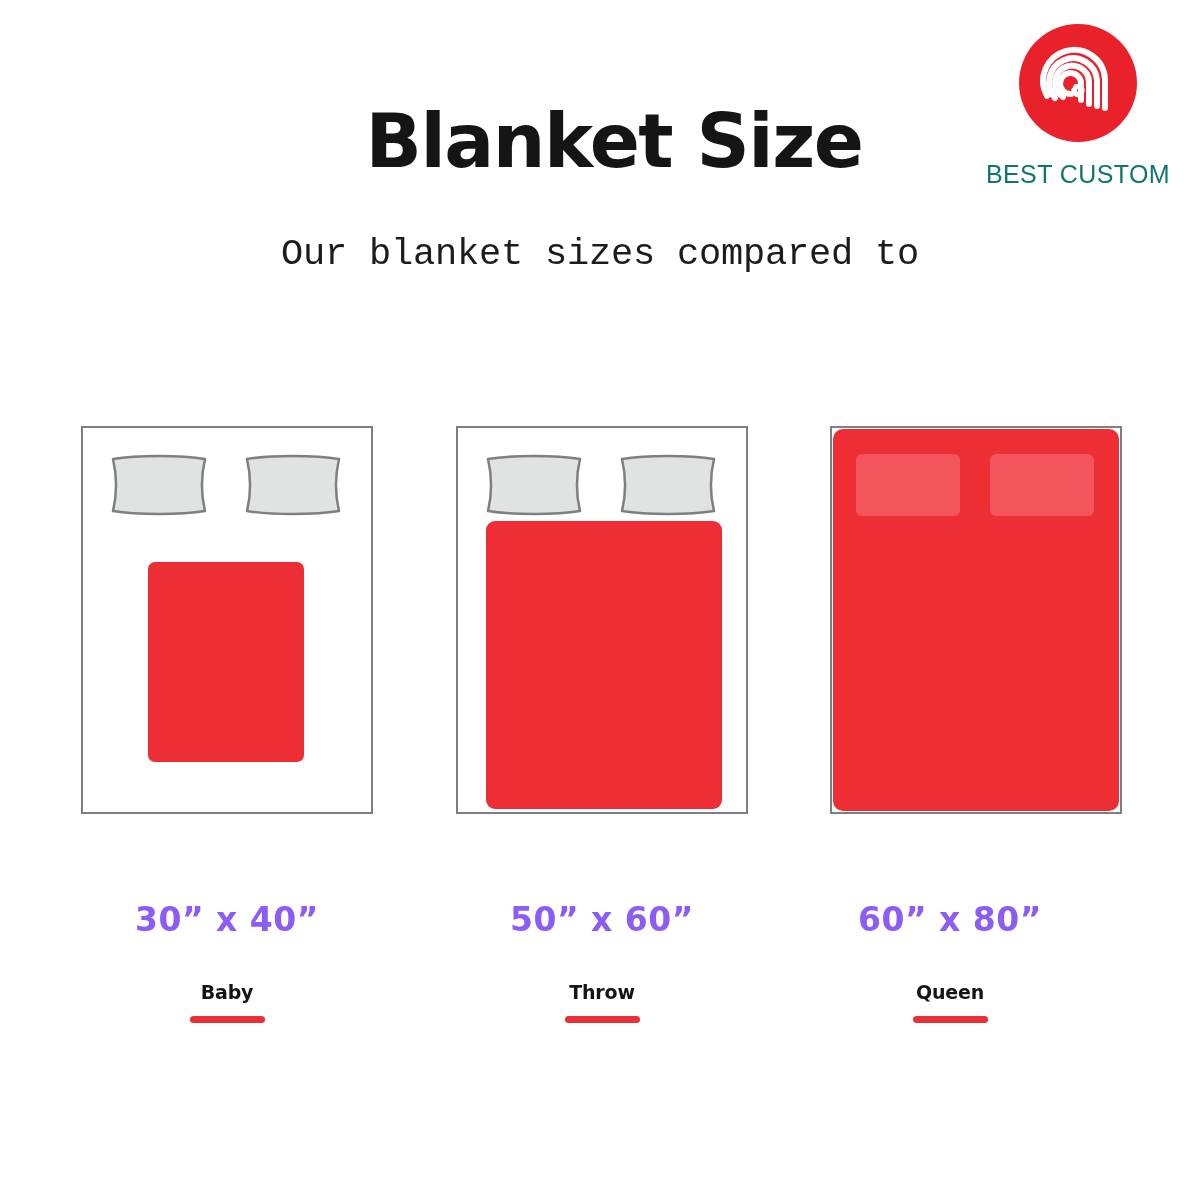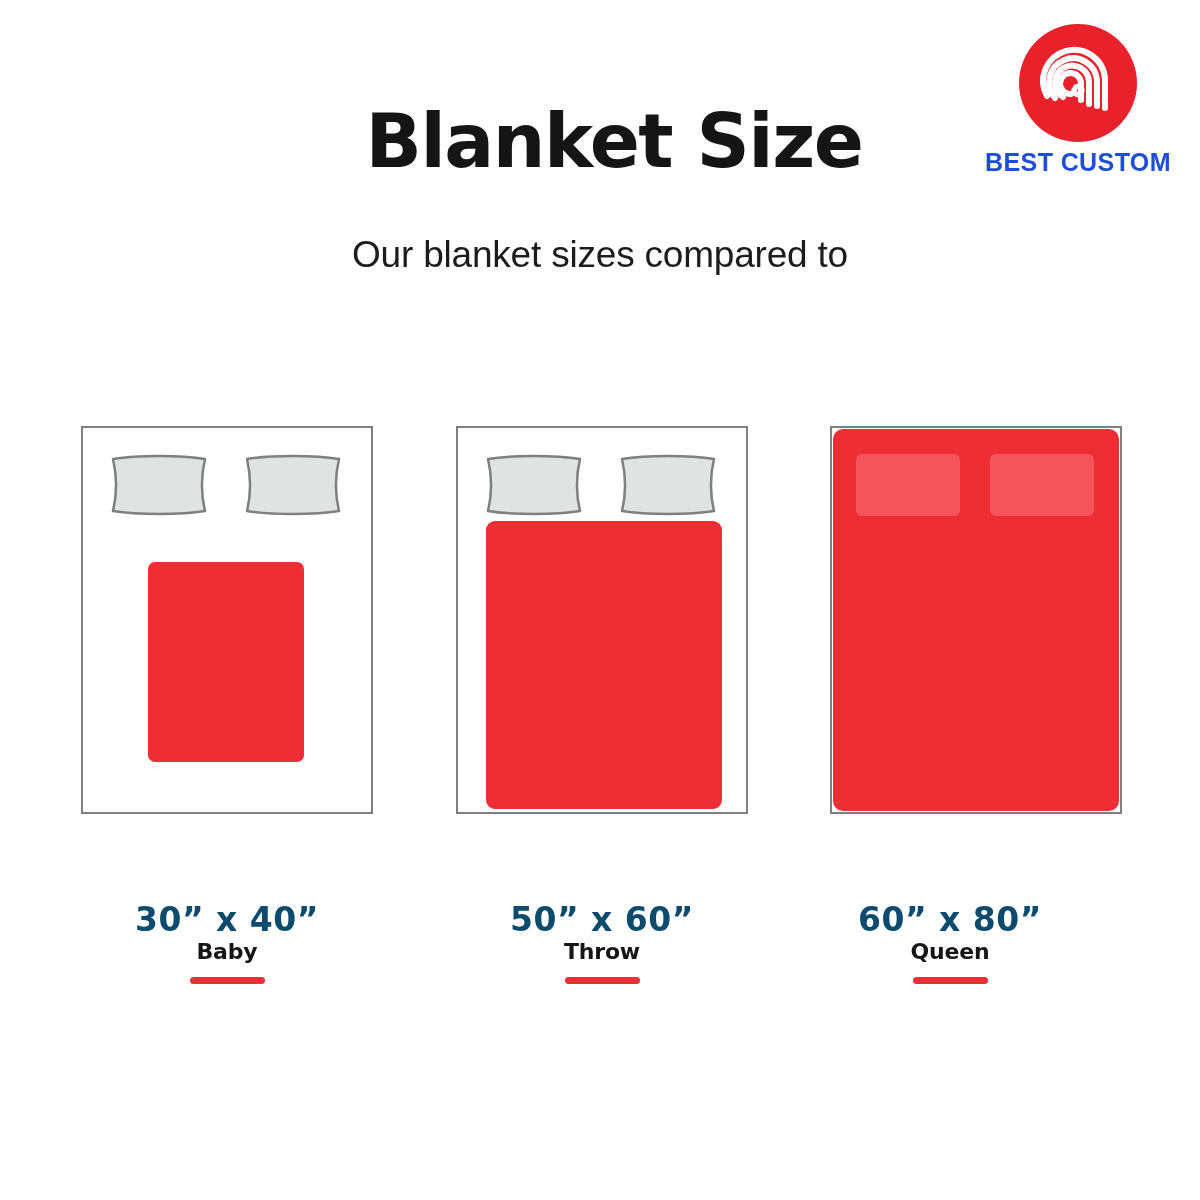--- a/index.html
+++ b/index.html
@@ -28,26 +28,26 @@
     width: 200px;
     text-align: center;
   }
   #logo-mark {
     width: 118px;
     height: 118px;
     margin: 0 auto;
     display: block;
   }
   #logo-text {
-    margin-top: 6px;
+    margin-top: 18px;
     font-family: "Liberation Sans", sans-serif;
-    font-weight: bold;
+    font-weight: normal;
     font-size: 25px;
     letter-spacing: 0.4px;
-    color: #1d4ed8;
+    color: #0f766e;
     white-space: nowrap;
   }
 
   
   #title {
     position: absolute;
     top: 104px;
     left: 0;
     width: 1200px;
     text-align: center;
@@ -58,21 +58,21 @@
     color: #151515;
     line-height: 1.0;
     padding-left: 28px;
   }
   #subtitle {
     position: absolute;
     top: 228px;
     left: 0;
     width: 1200px;
     text-align: center;
-    font-family: Liberation Sans, sans-serif;
+    font-family: Liberation Mono, monospace;
     font-weight: 300;
     font-size: 37px;
     line-height: 1.45;
     letter-spacing: -0.2px;
     color: #1c1c1c;
   }
   #subtitle .line { display: block; }
 
   
   .bed {
@@ -145,27 +145,28 @@
   }
   #caption-baby  { left: 81px; }
   #caption-throw { left: 456px; }
   #caption-queen { left: 804px; }
 
   .dims {
     font-family: "DejaVu Sans", sans-serif;
     font-weight: bold;
     font-size: 33px;
     letter-spacing: 0.5px;
-    color: #0c4a6e;
+    color: #8b5cf6;
     white-space: nowrap;
   }
   .size-name {
+    margin-top: 42px;
     font-family: "DejaVu Sans", sans-serif;
     font-weight: bold;
-    font-size: 22px;
+    font-size: 19px;
     letter-spacing: -0.2px;
     color: #151515;
   }
   .rule {
     margin: 13px auto 0;
     width: 75px;
     height: 7px;
     border-radius: 4px;
     background: #E83038;
   }

